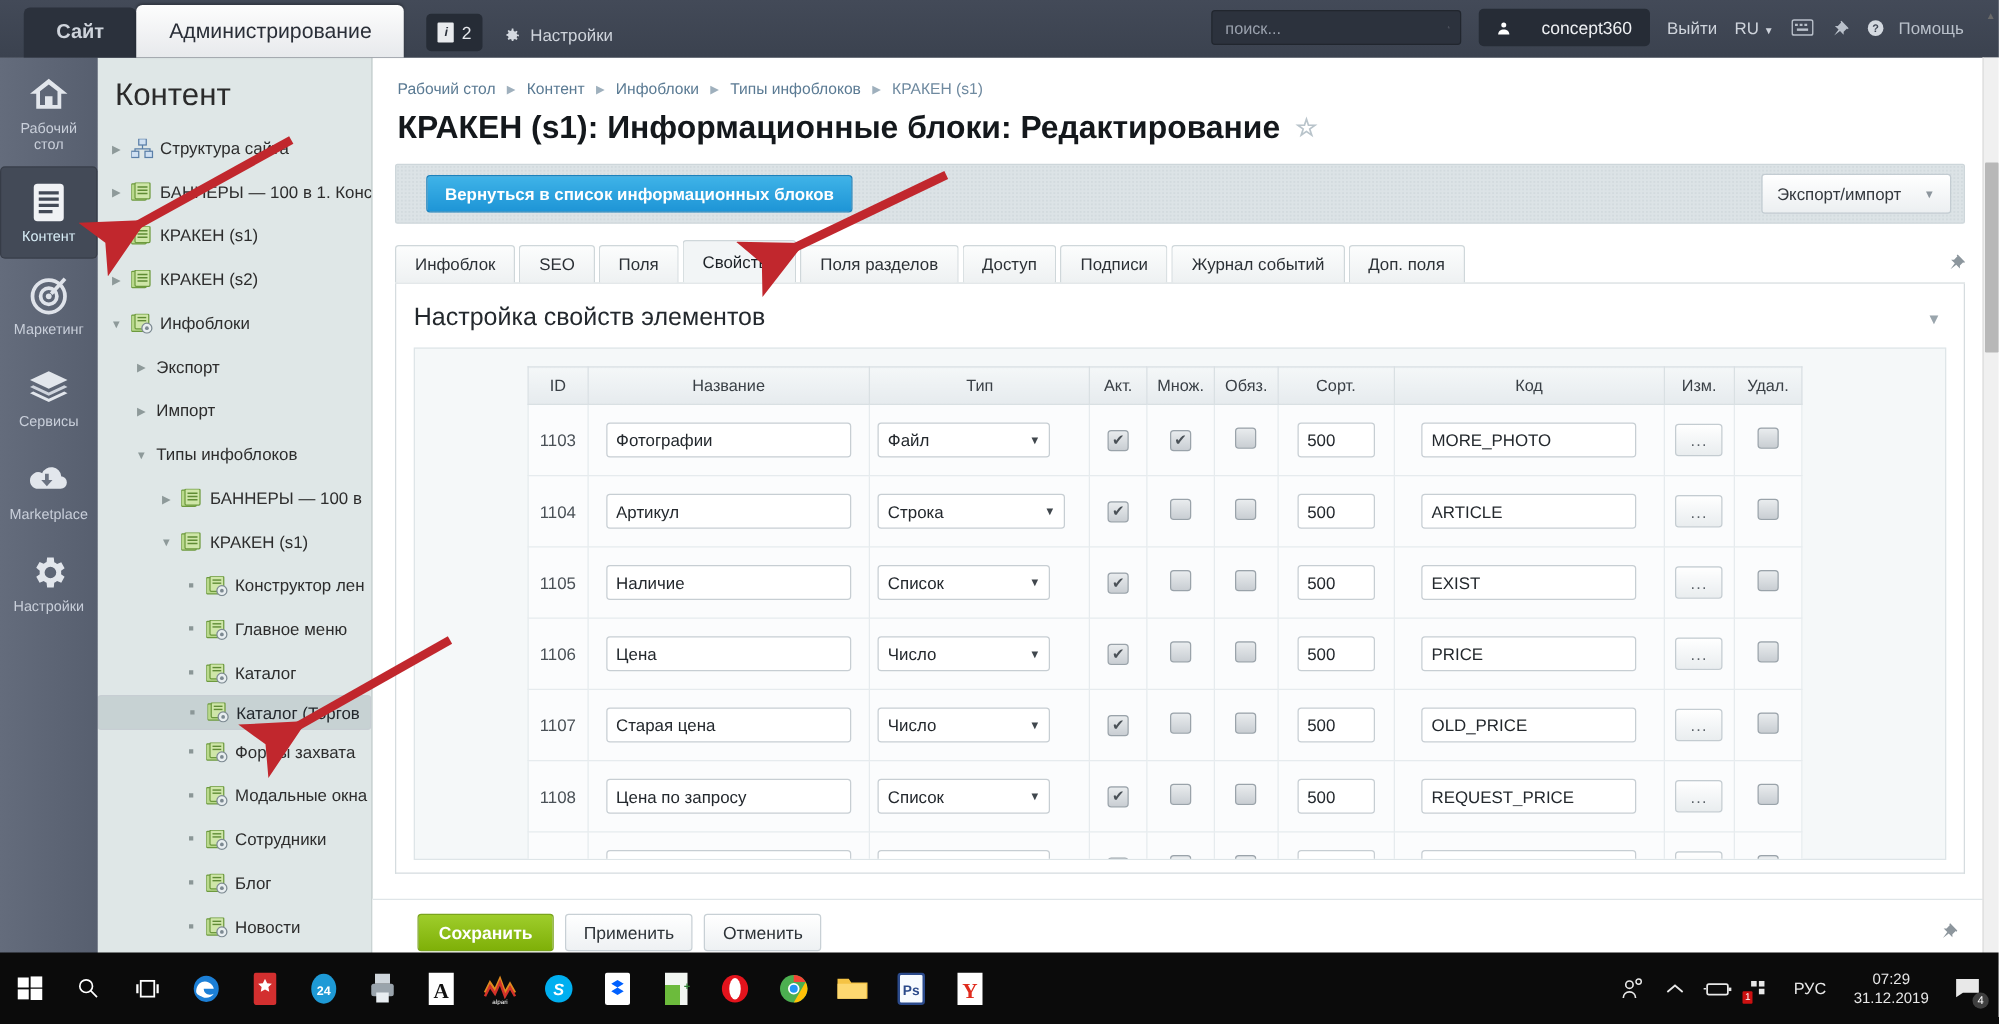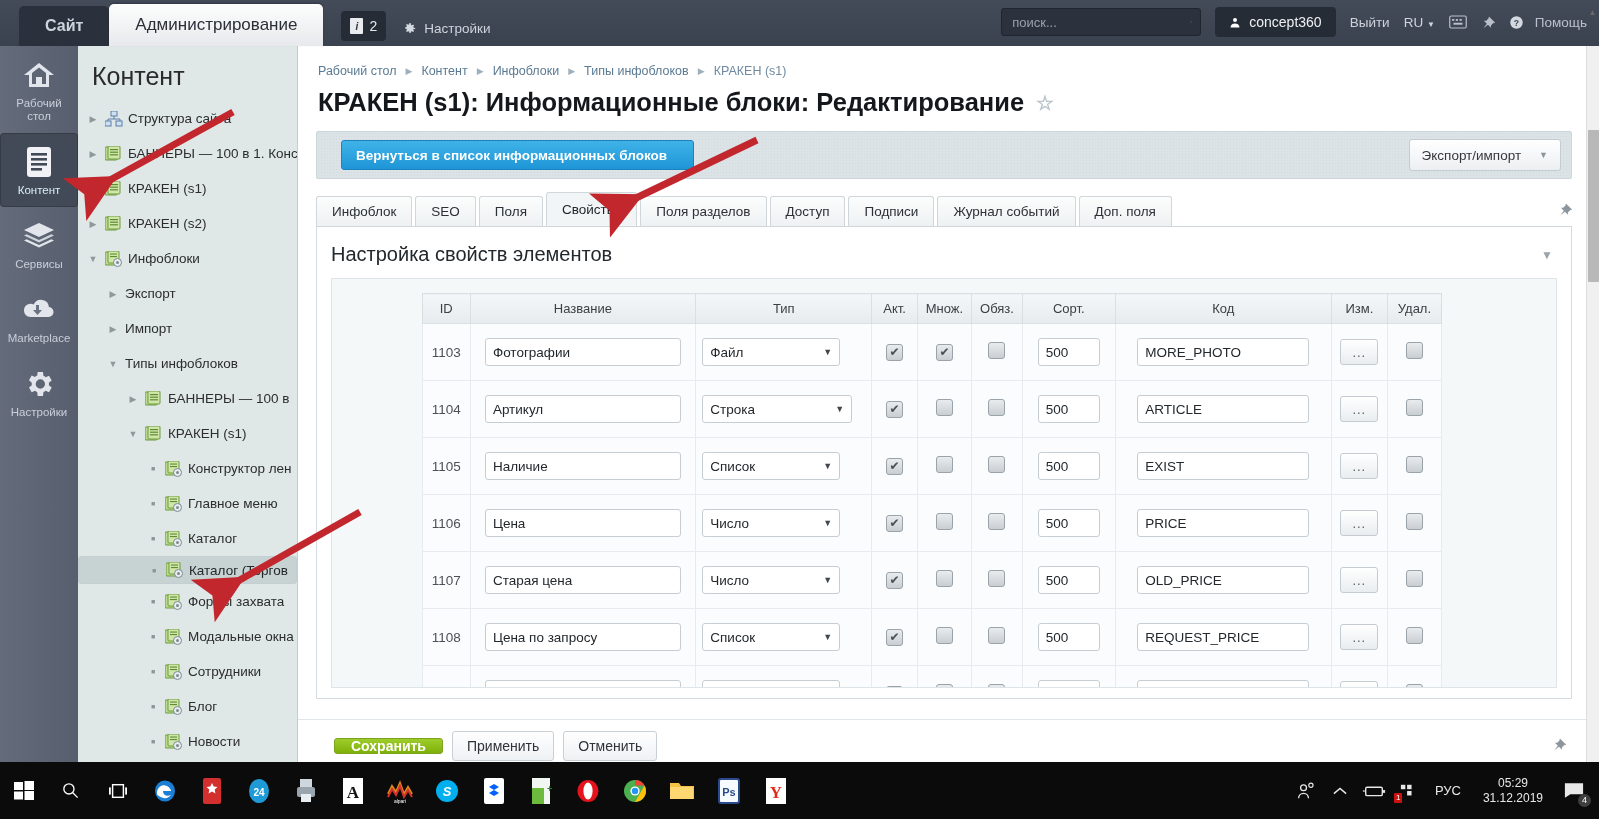--- a/index.html
+++ b/index.html
@@ -45,34 +45,34 @@
     width:13px;height:16px;background:#e9ebee;color:#2b313c;
     font-size:10px;font-weight:bold;font-style:italic;
     border-radius:1px;
   }
   .tb-settings {
     margin-left: 16px; margin-bottom: 10px; color:#cfd4dc; font-size:13.5px;
     display:flex;align-items:center;gap:7px;cursor:pointer;
   }
   .tb-right {
     margin-left:auto; display:flex; align-items:center; gap:14px;
-    margin-bottom: 9px; margin-right: 12px;
+    margin-bottom: 9px; margin-right: 28px;
   }
   .tb-search {
     width:200px;height:28px;background:#2c323d;border:1px solid #21262e;
     border-radius:3px;display:flex;align-items:center;padding:0 8px;
   }
   .tb-search input{
     flex:1;background:transparent;border:0;outline:none;color:#c7ccd4;font-size:13px;
     font-family:"Liberation Sans",sans-serif;
   }
   .tb-search input::placeholder{color:#9aa1ad;}
   .tb-user{
     height:30px;background:#262c36;border-radius:4px;color:#eef0f3;
-    display:flex;align-items:center;gap:8px;padding:0 14px;font-size:14px;cursor:pointer;
+    display:flex;align-items:center;gap:24px;padding:0 14px;font-size:14px;cursor:pointer;
   }
   .tb-link{color:#cfd4dc;font-size:13.5px;cursor:pointer;white-space:nowrap;}
   .tb-icn{color:#b9c0ca;cursor:pointer;display:flex;align-items:center;}
 
   
   .rail{
     position:absolute;left:0;top:46px;width:78px;height:726px;
     background:#5b6373;
     background-image:linear-gradient(90deg,#646c7c 0%, #575f6f 100%);
     z-index:30;
@@ -128,21 +128,21 @@
 
   .toolbar{
     margin:14px 16px 0 18px;height:48px;
     background:#dce3e6;
     background-image:radial-gradient(#d2dade 1px, transparent 1px);
     background-size:3px 3px;
     border:1px solid #cdd6da;border-radius:2px;
     display:flex;align-items:center;padding:0 10px;
   }
   .btn-back{
-    position:relative;height:30px;padding:0 26px 0 14px;margin-left:14px;
+    position:relative;height:30px;padding:0 14px 0 14px;margin-left:14px;
     background:linear-gradient(180deg,#3fb3e8 0%, #1e95d6 100%);
     border:1px solid #1a82bd;border-radius:3px;
     color:#fff;font-size:13.5px;font-weight:bold;
     display:flex;align-items:center;cursor:pointer;
   }
   .btn-back:before{
     content:"";position:absolute;left:-9px;top:4px;width:15px;height:21px;
     background:linear-gradient(135deg,#3fb3e8 0%, #1e95d6 100%);
     border-left:1px solid #1a82bd;border-bottom:1px solid #1a82bd;
     transform:rotate(45deg);border-radius:2px;z-index:-1;
@@ -221,21 +221,21 @@
     font-size:13px;color:#5a6167;cursor:pointer;letter-spacing:1px;
   }
 
   
   .savebar{
     position:absolute;left:298px;bottom:47px;width:1290px;height:53px;
     background:#fff;border-top:1px solid #dfe5e8;
     display:flex;align-items:center;padding-left:36px;gap:9px;z-index:35;
   }
   .b-save{
-    height:16px;padding:0 16px;border:1px solid #7aa41d;border-radius:3px;
+    height:30px;padding:0 16px;border:1px solid #7aa41d;border-radius:3px;
     background:linear-gradient(180deg,#9ecd2b 0%,#7fb008 100%);
     color:#fff;font-size:14px;font-weight:bold;
     display:flex;align-items:center;cursor:pointer;
   }
   .b-alt{
     height:30px;padding:0 14px;border:1px solid #c8d0d5;border-radius:3px;
     background:linear-gradient(180deg,#ffffff 0%,#eef1f3 100%);
     color:#2d3338;font-size:14px;display:flex;align-items:center;cursor:pointer;
   }
   .savebar .pin{margin-left:auto;margin-right:22px;color:#8d969d;font-size:15px;cursor:pointer;}
@@ -349,20 +349,31 @@
         <rect x="2" y="2" width="24" height="30" rx="3" fill="#f0f2f5"></rect>
         <rect x="6" y="8" width="16" height="2.6" fill="#434a57"></rect>
         <rect x="6" y="13" width="16" height="2.6" fill="#434a57"></rect>
         <rect x="6" y="18" width="16" height="2.6" fill="#434a57"></rect>
         <rect x="6" y="23" width="11" height="2.6" fill="#434a57"></rect>
       </svg>
     </div>
     <div class="lbl" style="color:#d9eef7;">Контент</div>
   </div>
 
+  <div class="rail-item">
+    <div class="rail-ico">
+      <svg width="32" height="32" viewBox="0 0 32 32">
+        <circle cx="16" cy="17" r="13" fill="none" stroke="#dfe3ea" stroke-width="3"></circle>
+        <circle cx="16" cy="17" r="6.5" fill="none" stroke="#dfe3ea" stroke-width="3"></circle>
+        <circle cx="16" cy="17" r="2.3" fill="#dfe3ea"></circle>
+        <path d="M18 15L29 3" stroke="#dfe3ea" stroke-width="3" fill="none"></path>
+      </svg>
+    </div>
+    <div class="lbl">Маркетинг</div>
+  </div>
 
   <div class="rail-item">
     <div class="rail-ico">
       <svg width="34" height="30" viewBox="0 0 34 30">
         <path fill="#e2e6ec" d="M17 2L2 9l15 7 15-7-15-7z"></path>
         <path fill="#cfd4dd" d="M17 19L4.6 13.2 2 14.5l15 7 15-7-2.6-1.3L17 19z"></path>
         <path fill="#e2e6ec" d="M17 24L4.6 18.2 2 19.5l15 7 15-7-2.6-1.3L17 24z"></path>
       </svg>
     </div>
     <div class="lbl">Сервисы</div>
@@ -954,21 +965,21 @@
     <div class="ti" style="position:relative;">
       <svg width="18" height="16" viewBox="0 0 20 18">
           <rect x="2" y="2" width="5" height="5" fill="#e8e8e8"></rect>
           <rect x="9" y="2" width="5" height="5" fill="#e8e8e8"></rect>
           <rect x="9" y="9" width="5" height="5" fill="#e8e8e8"></rect>
         </svg>
       <span style="position:absolute;left:1px;bottom:11px;background:#cc1111;color:#fff;font-size:8px;line-height:10px;padding:0 2px;border-radius:1px;">1</span>
     </div>
     <div class="ti" style="width:42px;font-size:13px;">РУС</div>
     <div class="clock">
-      <div>05:29</div>
+      <div>07:29</div>
       <div>31.12.2019</div>
     </div>
     <div class="ti" style="position:relative;width:34px;">
       <svg width="20" height="17" viewBox="0 0 22 18">
           <path d="M1 1h20v12H7l-6 4z" fill="#e8e8e8"></path>
         </svg>
       <span style="position:absolute;right:0;bottom:7px;background:#3f3f3f;color:#fff;font-size:9px;line-height:13px;width:13px;height:13px;border-radius:50%;text-align:center;">4</span>
     </div>
   </div>
 </div>

